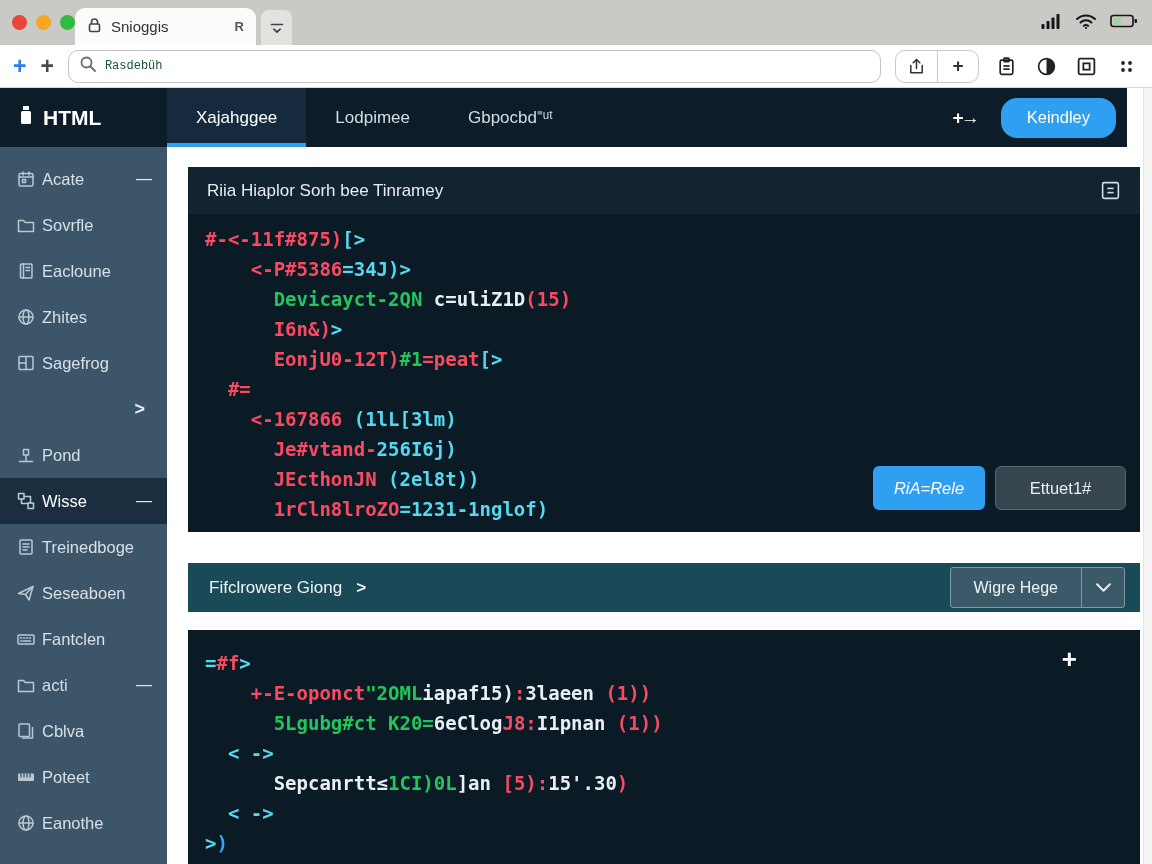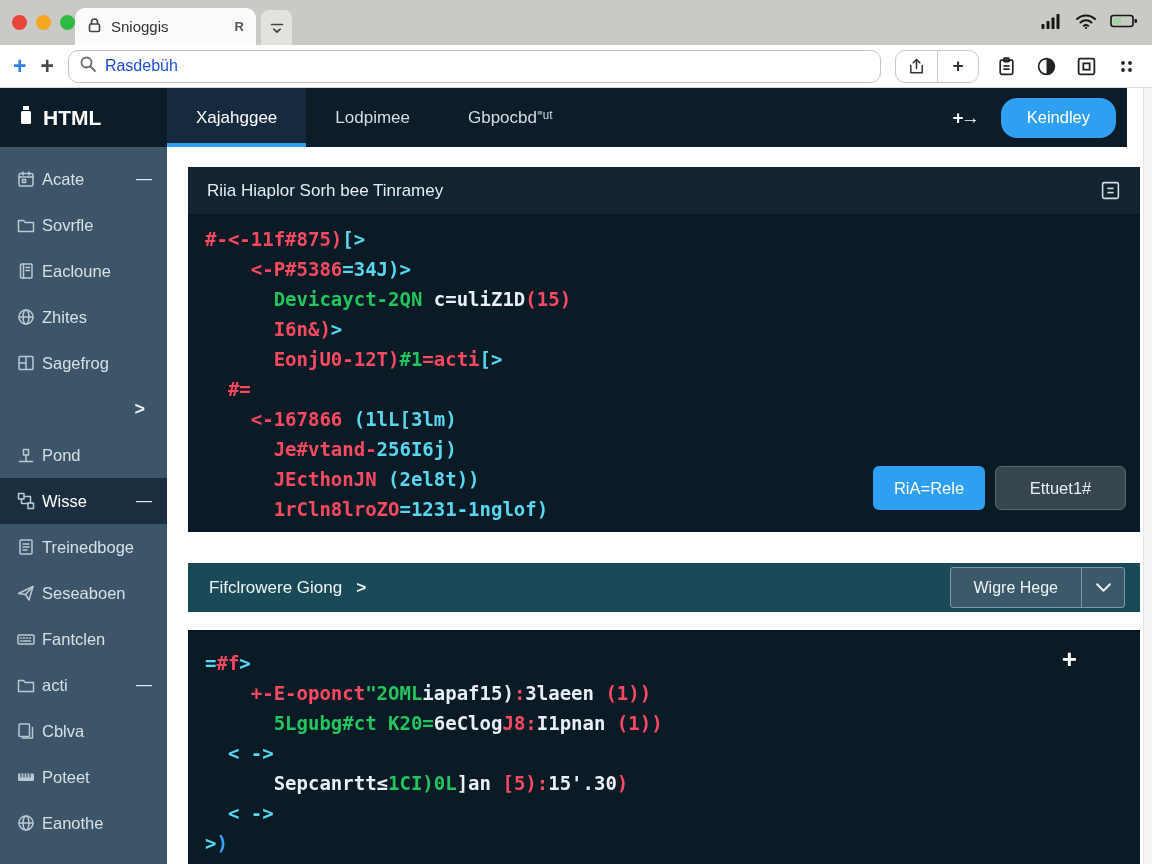--- a/index.html
+++ b/index.html
@@ -19,22 +19,22 @@
   .tab-extra { position:absolute; left:261px; top:10px; width:31px; height:35px; background:#e2e2de;
     border-radius:8px 8px 0 0; display:flex; align-items:center; justify-content:center; }
   .status { position:absolute; right:14px; top:12px; display:flex; align-items:center; gap:13px; }
 
   .url-bar { position:absolute; top:45px; left:0; right:0; height:43px; background:#fff;
     border-bottom:1px solid #d9d9d9; display:flex; align-items:center; padding:0 13px; gap:14px; }
   .plus { font-size:23px; font-weight:bold; line-height:1; }
   .plus.blue { color:#2f7fe8; } .plus.gray { color:#4a4a4a; }
   .search { flex:1; height:33px; border:1.5px solid #c3c3c3; border-radius:10px; display:flex;
     align-items:center; padding:0 10px; gap:8px; background:#fff; }
-  .search input { border:none; outline:none; flex:1; font-size:16px; color:#1d4ed8;
-    font-family:Liberation Sans, sans-serif; background:transparent; }
+  .search input { border:none; outline:none; flex:1; font-size:12px; color:#14532d;
+    font-family:Liberation Mono, monospace; background:transparent; }
   .pill { height:33px; border:1.5px solid #c9c9c9; border-radius:10px; display:flex; align-items:stretch; }
   .pill-seg { width:41px; display:flex; align-items:center; justify-content:center; font-size:19px; color:#333; }
   .pill-seg + .pill-seg { border-left:1.5px solid #c9c9c9; font-weight:bold; }
   .tb-ic { display:flex; align-items:center; justify-content:center; width:26px; }
 
   
   .app-header { position:absolute; top:88px; left:0; right:25px; height:59px; background:#0c1c28;
     display:flex; align-items:stretch; }
   .logo { width:167px; display:flex; align-items:center; gap:9px; padding-left:18px; color:#fff;
     font-weight:bold; font-size:21px; }
@@ -65,21 +65,21 @@
   .p1 { top:20px; height:365px; }
   .p-head { height:47px; background:#112430; display:flex; align-items:center; padding:16px 19px;
     color:#e7edf1; font-size:17px; }
   .p-ic { margin-left:auto; display:flex; }
   .p-body { height:318px; background:#0a1b26; padding:10px 0 0 17px; position:relative; overflow:hidden; }
   .code-line { font-family:"DejaVu Sans Mono", monospace; font-weight:700; font-size:19px;
     line-height:30px; white-space:pre; }
   .c-red{ color:#fa4a62; } .c-cyan{ color:#58d8f0; } .c-yellow{ color:#22c55e; }
   .c-white{ color:#e9eff5; } .c-blue{ color:#35a4ff; }
   .btn-row { position:absolute; right:14px; bottom:22px; display:flex; gap:10px; }
-  .btn.blue { width:112px; height:44px; background:#2f9ff2; color:#fff; font-size:16.5px; }
+  .btn.blue { width:112px; height:44px; background:#2f9ff2; color:#fff; font-size:16.5px;font-style:italic; }
   .btn.gray { width:131px; height:44px; background:#36454e; border:1px solid #56676f;
     color:#e9eff5; font-size:16.5px; }
 
   .section-bar { top:416px; height:49px; background:#1a4a57; display:flex; align-items:center;
     padding:0 15px 0 21px; color:#f0f5f7; font-size:17px; gap:14px; position:absolute; left:21px; right:12px; }
   .sb-chev { font-weight:bold; font-size:17px; }
   .dropdown { margin-left:auto; height:41px; border:1px solid #7e98a6; border-radius:3px;
     background:#3b5968; display:flex; align-items:stretch; color:#eef3f6; }
   .dd-label { padding:0 23px; line-height:39px; font-size:16px; }
   .dd-chev { width:43px; border-left:1px solid #7e98a6; display:flex; align-items:center; justify-content:center; }
@@ -367,21 +367,21 @@
               <line x1="7" y1="12" x2="13" y2="12"></line>
             </svg>
           </span>
       </div>
       <div class="p-body">
         <div>
             <div class="code-line"><span class="c-red">#-&lt;-11f#875)</span><span class="c-cyan">[&gt;</span></div>
             <div class="code-line"><span class="c-red">    &lt;-P#5386</span><span class="c-cyan">=34J)&gt;</span></div>
             <div class="code-line"><span class="c-white">      </span><span class="c-yellow">Devicayct-2QN</span><span class="c-white"> c=uliZ1D</span><span class="c-red">(15)</span></div>
             <div class="code-line"><span class="c-red">      I6n&amp;)</span><span class="c-cyan">&gt;</span></div>
-            <div class="code-line"><span class="c-red">      EonjU0-12T)</span><span class="c-yellow">#1</span><span class="c-red">=acti</span><span class="c-cyan">[&gt;</span></div>
+            <div class="code-line"><span class="c-red">      EonjU0-12T)</span><span class="c-yellow">#1</span><span class="c-red">=peat</span><span class="c-cyan">[&gt;</span></div>
             <div class="code-line"><span class="c-red">  #=</span></div>
             <div class="code-line"><span class="c-red">    &lt;-167866 </span><span class="c-cyan">(1lL[3lm)</span></div>
             <div class="code-line"><span class="c-red">      Je#vtand-</span><span class="c-cyan">256I6j)</span></div>
             <div class="code-line"><span class="c-red">      JEcthonJN </span><span class="c-cyan">(2el8t))</span></div>
             <div class="code-line"><span class="c-red">      1rCln8lroZO</span><span class="c-cyan">=1231-1nglof)</span></div>
             <div class="code-line"><span class="c-red">  #-</span></div>
           </div>
         <div class="btn-row">
           <button class="btn blue">RiA=Rele</button>
           <button class="btn gray">Ettuet1#</button>

